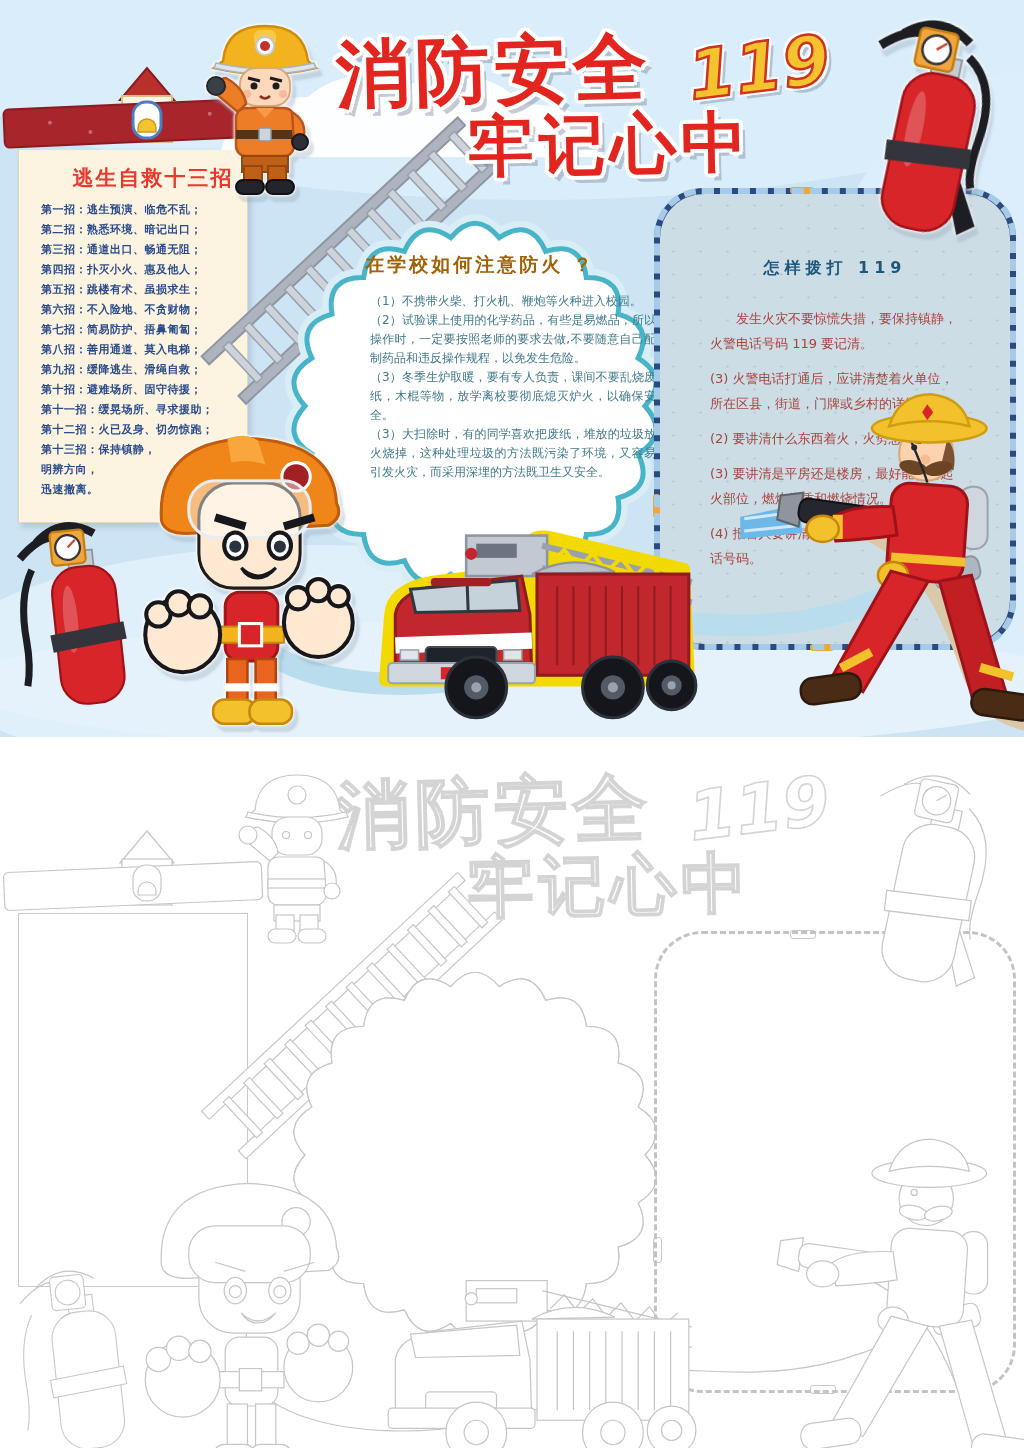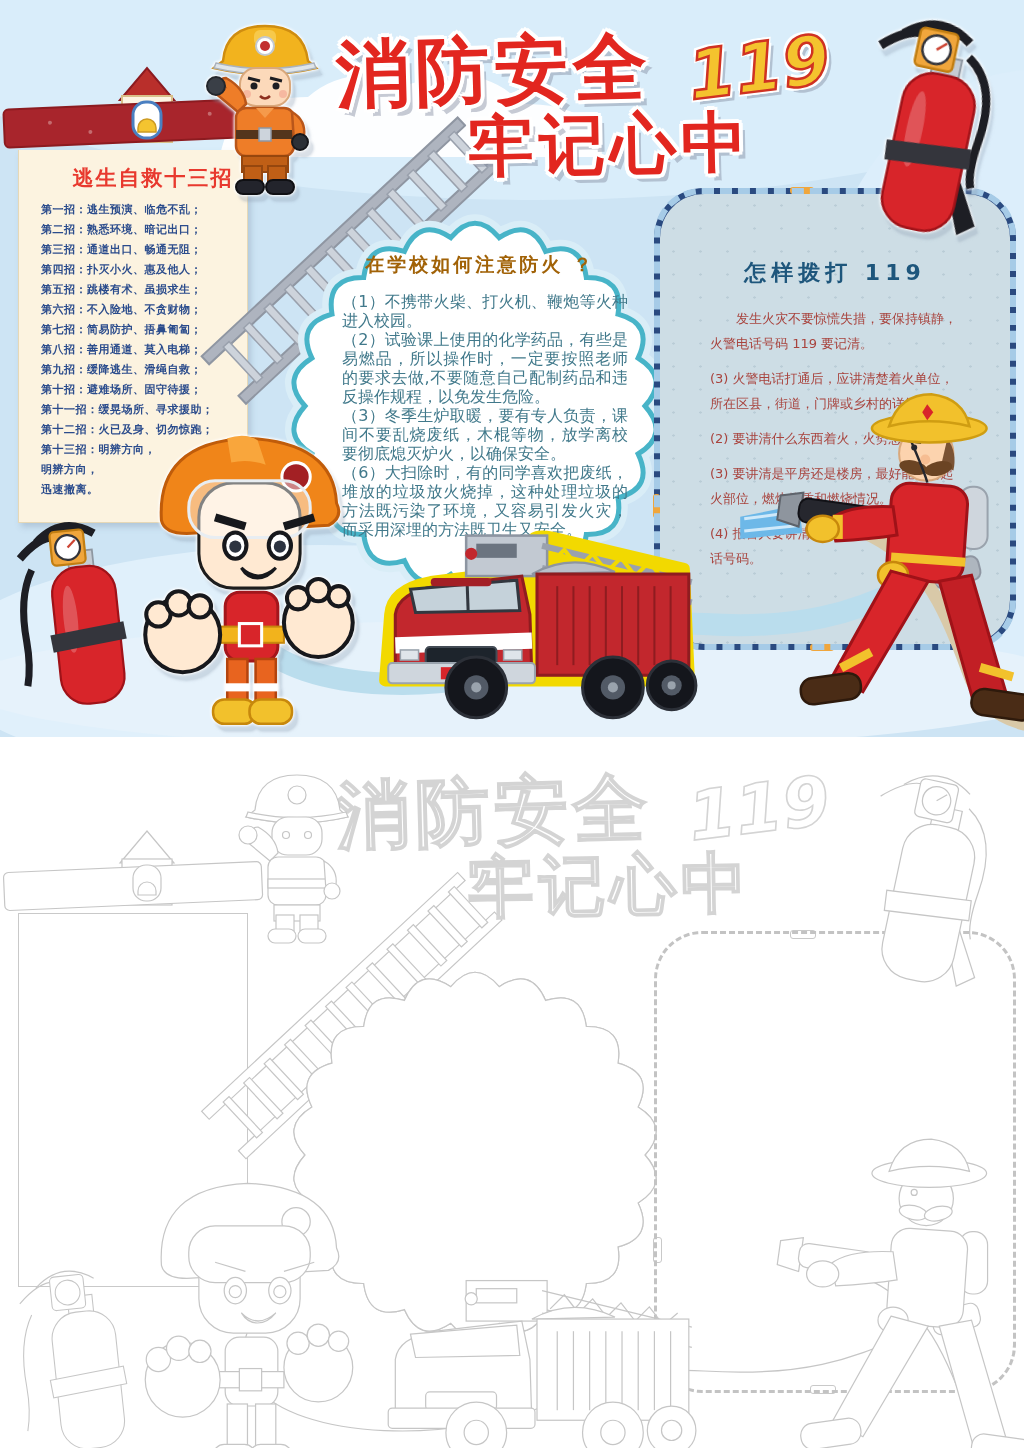--- a/index.html
+++ b/index.html
@@ -27,29 +27,29 @@
 
   
   .house-body{background:#fcf3e0;box-shadow:3px 4px 6px rgba(90,110,140,.25);
     border-left:1px solid #e6d8b6;border-right:1px solid #e6d8b6;border-bottom:1px solid #e6d8b6;}
   .escape-title{font-size:21px;color:#e8392e;font-weight:bold;letter-spacing:2px;text-align:center;padding-top:14px;margin-left:40px;}
   .escape-list{padding:8px 8px 0 22px;}
   .escape-list div{font-size:11px;line-height:20px;font-weight:bold;color:#2b4c8c;letter-spacing:.5px;}
 
   
   .cloud-title{font-size:19px;font-weight:bold;color:#a16207;letter-spacing:3px;text-align:center;white-space:nowrap;}
-  .cloud-body{font-size:16px;line-height:19px;color:#41798b;text-align:justify;}
+  .cloud-body{font-size:12px;line-height:19px;color:#41798b;text-align:justify;margin-left:28px;}
   .cloud-body p{margin:0;}
 
   
   .stitch-panel{background:#cddde5;border-radius:44px;box-shadow:0 0 0 6px #2a4a80;
     background-image:radial-gradient(#b9ccd6 1px,rgba(0,0,0,0) 1.6px);background-size:27px 23px;}
   .stitch-panel::after{content:"";position:absolute;inset:-6px;border:6px dashed #a6cbe7;border-radius:48px;pointer-events:none;}
   .stitch-accent{position:absolute;background:#f0a63c;border-radius:3px;}
-  .dial-title{font-size:22px;font-weight:bold;color:#1e567c;letter-spacing:5px;text-align:center;white-space:nowrap;}
+  .dial-title{font-size:16px;font-weight:bold;color:#1e567c;letter-spacing:5px;text-align:center;white-space:nowrap;}
   .dial-body{font-size:13px;line-height:25px;color:#a8433d;}
   .dial-body p{margin:10px;}
   .indent{text-indent:2em;}
 
   .sticker{filter:drop-shadow(0 0 1.5px #fff) drop-shadow(0 0 1px #fff) drop-shadow(4px 6px 0 rgba(140,155,175,.30));}
 
   
   .watermark{position:absolute;left:4px;top:1399px;font-size:29px;font-weight:bold;letter-spacing:1px;
     color:rgba(255,255,255,.93);-webkit-text-stroke:1.2px #9f9f9f;white-space:nowrap;z-index:50;}
   .lineart .svg-art *{stroke:#c6c6c6;stroke-width:1.2px;opacity:1;}
@@ -98,21 +98,21 @@
         <div>第三招：通道出口、畅通无阻；</div>
         <div>第四招：扑灭小火、惠及他人；</div>
         <div>第五招：跳楼有术、虽损求生；</div>
         <div>第六招：不入险地、不贪财物；</div>
         <div>第七招：简易防护、捂鼻匍匐；</div>
         <div>第八招：善用通道、莫入电梯；</div>
         <div>第九招：缓降逃生、滑绳自救；</div>
         <div>第十招：避难场所、固守待援；</div>
         <div>第十一招：缓晃场所、寻求援助；</div>
         <div>第十二招：火已及身、切勿惊跑；</div>
-        <div>第十三招：明辨方向，</div>
+        <div>第十三招：保持镇静，</div>
         <div>明辨方向，</div>
         <div>迅速撤离。</div>
       </div>
     </div>
 
     <svg class="abs svg-art" style="left:228px;top:132px;" width="240" height="252" viewBox="0 0 240 252">
       <g transform="rotate(47 120 126)">
         <rect x="92" y="-50" width="11" height="350" fill="#aeb4bf" stroke="#8f96a2" stroke-width="2"></rect>
         <rect x="146" y="-50" width="11" height="350" fill="#aeb4bf" stroke="#8f96a2" stroke-width="2"></rect>
         <rect x="100" y="-38" width="49" height="8" fill="#cdd3db" stroke="#9aa1ad" stroke-width="1.5"></rect>
@@ -132,21 +132,21 @@
 
     <svg class="abs svg-art" style="left:265px;top:196px;" width="420" height="420" viewBox="0 0 420 420">
       <path fill="#ffffff" stroke="#d9edf7" stroke-width="18" d="M380.0 210.0 Q405.2 238.1 373.1 257.9 L373.1 257.9 Q389.4 291.9 353.0 301.9 L353.0 301.9 Q359.0 339.1 321.3 338.5 L321.3 338.5 Q316.6 375.9 280.6 364.6 L280.6 364.6 Q265.6 399.2 234.2 378.3 L234.2 378.3 Q210.0 407.2 185.8 378.3 L185.8 378.3 Q154.4 399.2 139.4 364.6 L139.4 364.6 Q103.4 375.9 98.7 338.5 L98.7 338.5 Q61.0 339.1 67.0 301.9 L67.0 301.9 Q30.6 291.9 46.9 257.9 L46.9 257.9 Q14.8 238.1 40.0 210.0 L40.0 210.0 Q14.8 181.9 46.9 162.1 L46.9 162.1 Q30.6 128.1 67.0 118.1 L67.0 118.1 Q61.0 80.9 98.7 81.5 L98.7 81.5 Q103.4 44.1 139.4 55.4 L139.4 55.4 Q154.4 20.8 185.8 41.7 L185.8 41.7 Q210.0 12.8 234.2 41.7 L234.2 41.7 Q265.6 20.8 280.6 55.4 L280.6 55.4 Q316.6 44.1 321.3 81.5 L321.3 81.5 Q359.0 80.9 353.0 118.1 L353.0 118.1 Q389.4 128.1 373.1 162.1 L373.1 162.1 Q405.2 181.9 380.0 210.0 Z"></path>
       <path fill="#ffffff" stroke="#47b4c8" stroke-width="5" d="M380.0 210.0 Q405.2 238.1 373.1 257.9 L373.1 257.9 Q389.4 291.9 353.0 301.9 L353.0 301.9 Q359.0 339.1 321.3 338.5 L321.3 338.5 Q316.6 375.9 280.6 364.6 L280.6 364.6 Q265.6 399.2 234.2 378.3 L234.2 378.3 Q210.0 407.2 185.8 378.3 L185.8 378.3 Q154.4 399.2 139.4 364.6 L139.4 364.6 Q103.4 375.9 98.7 338.5 L98.7 338.5 Q61.0 339.1 67.0 301.9 L67.0 301.9 Q30.6 291.9 46.9 257.9 L46.9 257.9 Q14.8 238.1 40.0 210.0 L40.0 210.0 Q14.8 181.9 46.9 162.1 L46.9 162.1 Q30.6 128.1 67.0 118.1 L67.0 118.1 Q61.0 80.9 98.7 81.5 L98.7 81.5 Q103.4 44.1 139.4 55.4 L139.4 55.4 Q154.4 20.8 185.8 41.7 L185.8 41.7 Q210.0 12.8 234.2 41.7 L234.2 41.7 Q265.6 20.8 280.6 55.4 L280.6 55.4 Q316.6 44.1 321.3 81.5 L321.3 81.5 Q359.0 80.9 353.0 118.1 L353.0 118.1 Q389.4 128.1 373.1 162.1 L373.1 162.1 Q405.2 181.9 380.0 210.0 Z"></path>
     </svg>
     <div class="abs cloud-title" style="left:340px;top:252px;width:280px;">在学校如何注意防火 ？</div>
     <div class="abs cloud-body" style="left:342px;top:292px;width:286px;">
       <p>（1）不携带火柴、打火机、鞭炮等火种进入校园。</p>
       <p>（2）试验课上使用的化学药品，有些是易燃品，所以操作时，一定要按照老师的要求去做,不要随意自己配制药品和违反操作规程，以免发生危险。</p>
       <p>（3）冬季生炉取暖，要有专人负责，课间不要乱烧废纸，木棍等物，放学离校要彻底熄灭炉火，以确保安全。</p>
-      <p>（6）大扫除时，有的同学喜欢把废纸，堆放的垃圾放火烧掉，这种处理垃圾的方法既污染了环境，又容易引发火灾，而采用深埋的方法既卫生又安全。</p>
+      <p>（3）大扫除时，有的同学喜欢把废纸，堆放的垃圾放火烧掉，这种处理垃圾的方法既污染了环境，又容易引发火灾，而采用深埋的方法既卫生又安全。</p>
     </div>
 
     <div class="abs stitch-panel" style="left:660px;top:194px;width:350px;height:450px;">
       <div class="stitch-accent" style="left:130px;top:-7px;width:24px;height:7px;"></div>
       <div class="stitch-accent" style="left:250px;top:-7px;width:24px;height:7px;"></div>
       <div class="stitch-accent" style="left:-7px;top:300px;width:7px;height:24px;"></div>
       <div class="stitch-accent" style="left:150px;bottom:-7px;width:24px;height:7px;"></div>
     </div>
     <div class="abs dial-title" style="left:660px;top:258px;width:350px;">怎样拨打 119</div>
     <div class="abs dial-body" style="left:700px;top:296px;width:272px;">

